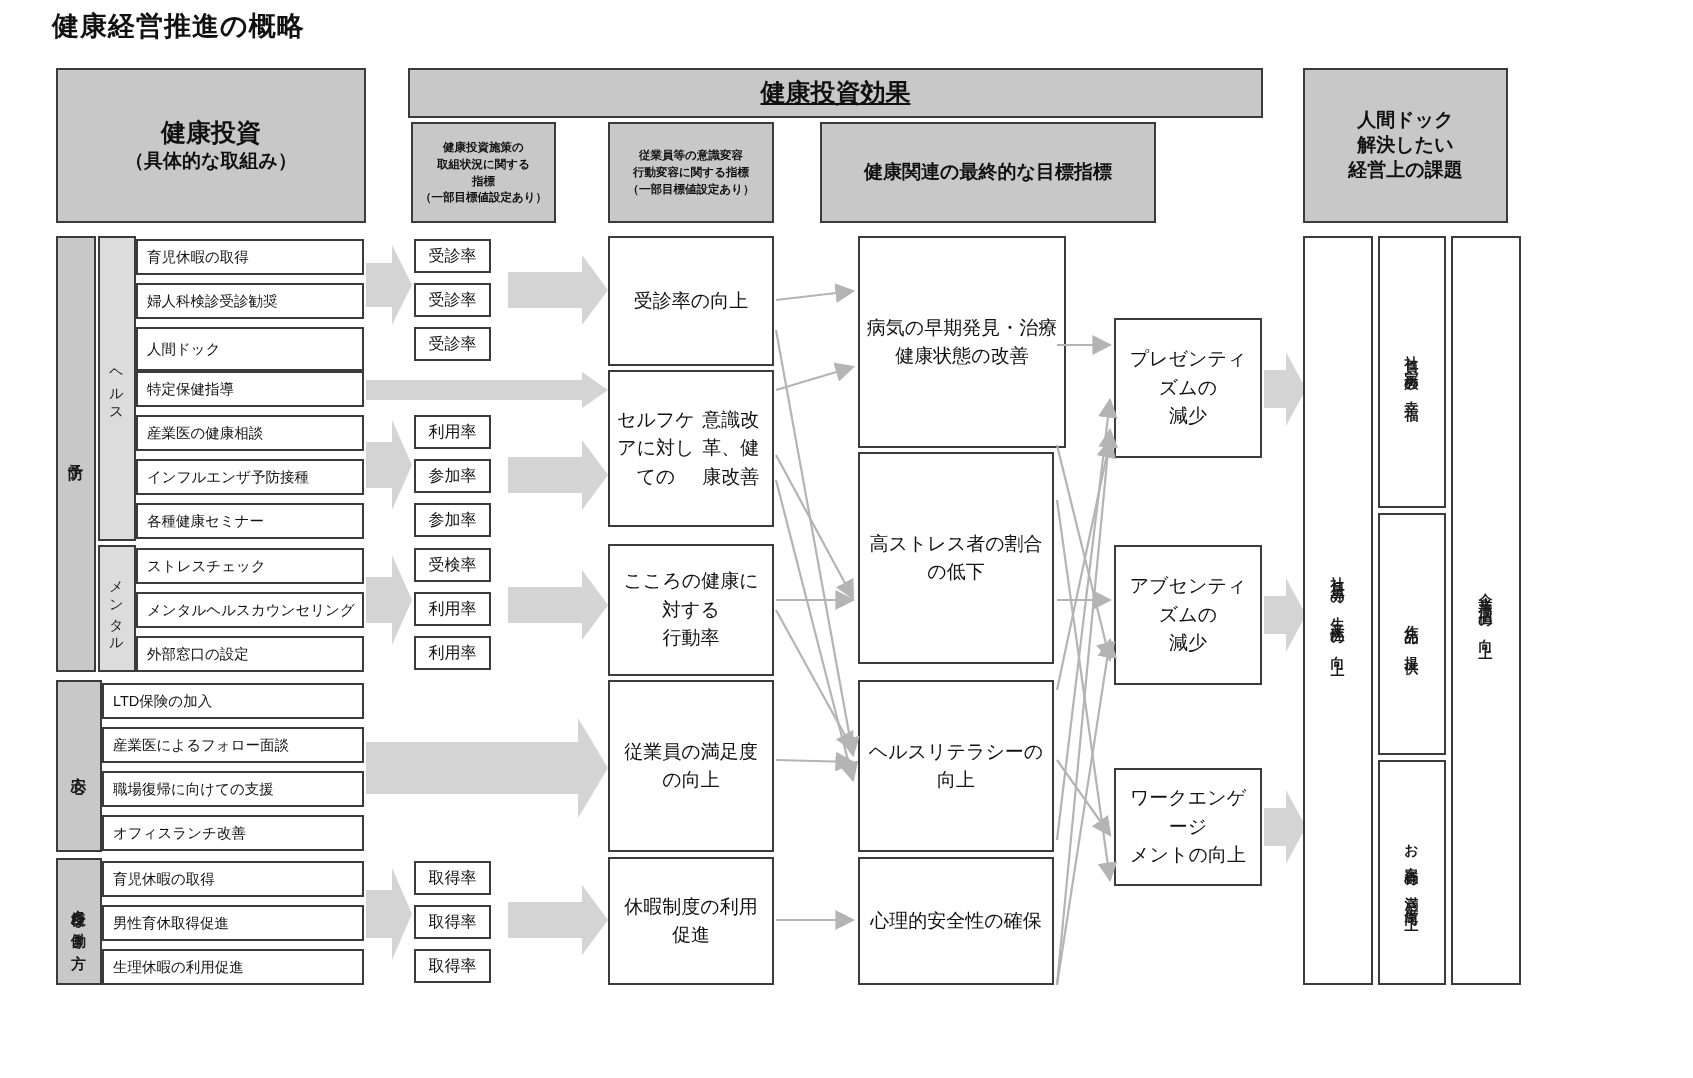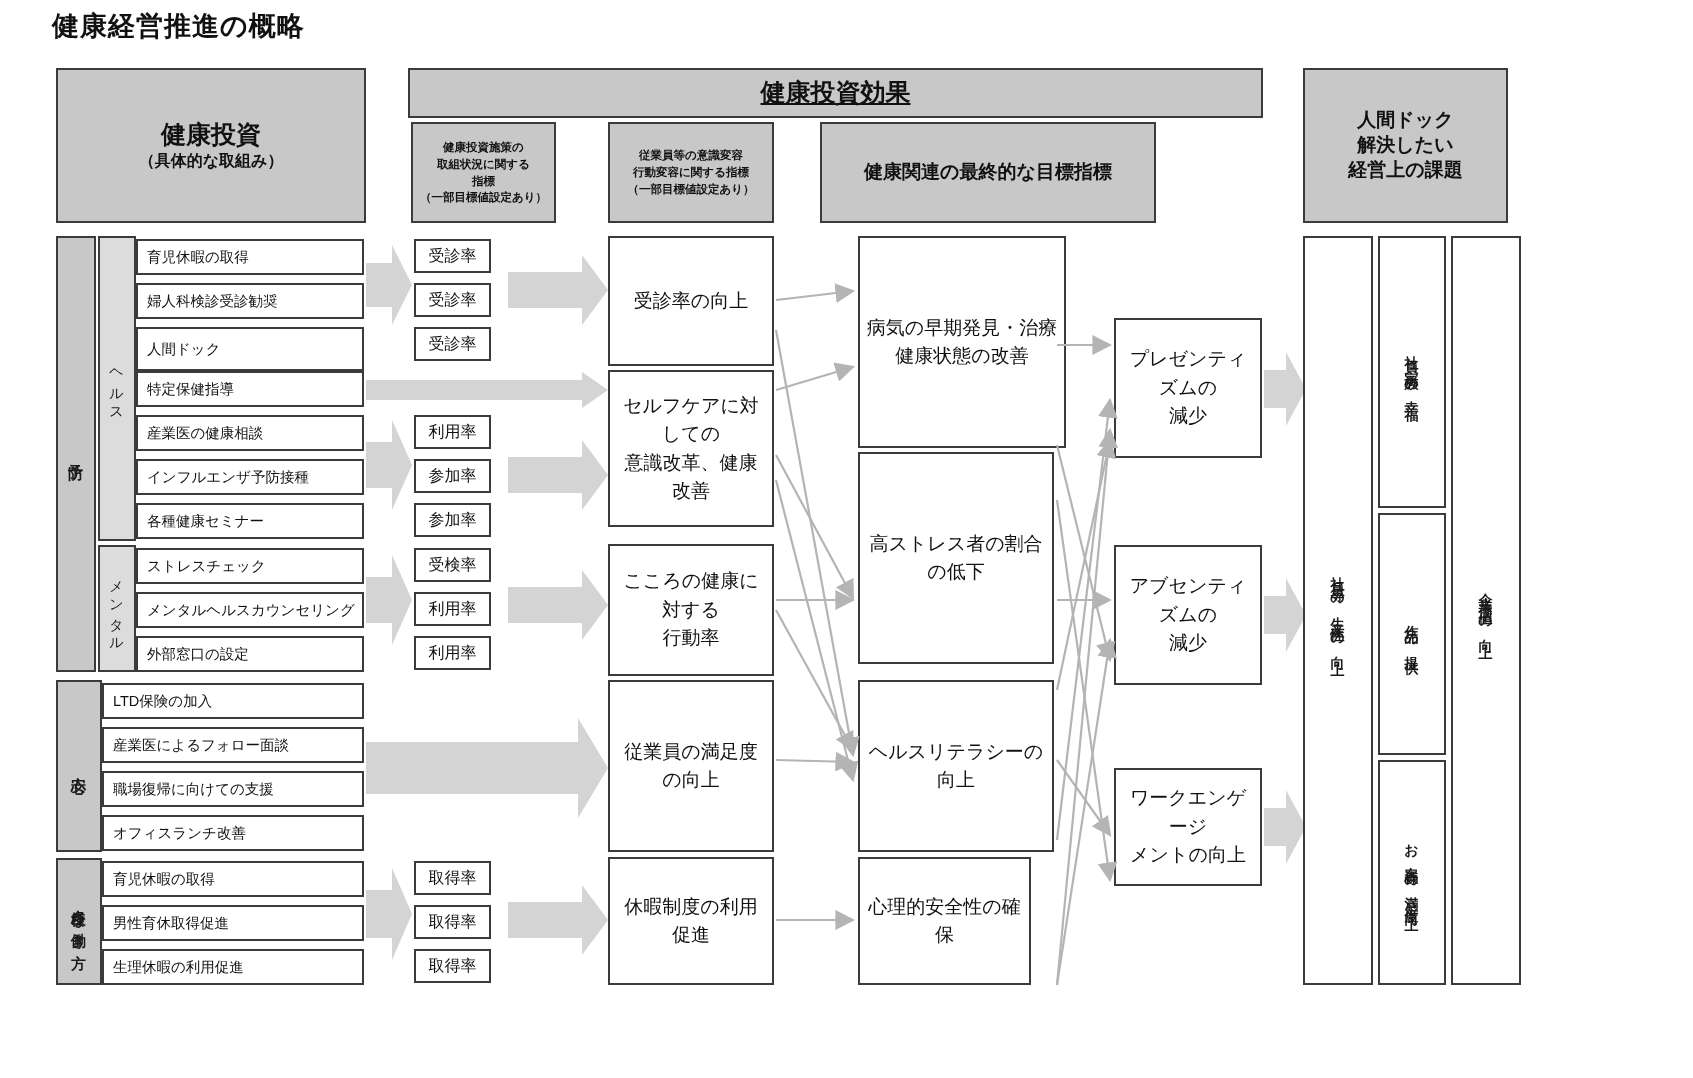--- a/index.html
+++ b/index.html
@@ -4,21 +4,21 @@
 <style>
   html,body{margin:0;padding:0;background:#ffffff;}
   body{font-family:"Liberation Sans","DejaVu Sans",sans-serif;color:#1a1a1a;}
   #stage{position:relative;width:1693px;height:1078px;overflow:hidden;background:#fff;}
 
   .page-title{position:absolute;left:52px;top:8px;font-size:27px;font-weight:bold;letter-spacing:1px;color:#111;}
 
   .hdr{position:absolute;background:#c8c8c8;border:2px solid #3b3b3b;box-sizing:border-box;
        display:flex;align-items:center;justify-content:center;text-align:center;color:#111;}
   .hdr .big{font-size:25px;font-weight:bold;line-height:1.25;}
-  .hdr .sub{font-size:16px;font-weight:bold;}
+  .hdr .sub{font-size:19px;font-weight:bold;}
   .hdr .tiny{font-size:11.5px;font-weight:bold;line-height:1.45;}
   .hdr .mid{font-size:19px;font-weight:bold;line-height:1.3;}
 
   .catbox{position:absolute;background:#c8c8c8;border:2px solid #3b3b3b;box-sizing:border-box;
           display:flex;align-items:center;justify-content:center;}
   .catbox span{writing-mode:vertical-rl;font-size:15px;font-weight:bold;letter-spacing:2px;line-height:1;}
   .subcat{position:absolute;background:#dcdcdc;border:2px solid #3b3b3b;box-sizing:border-box;
           display:flex;align-items:center;justify-content:center;}
   .subcat span{writing-mode:vertical-rl;font-size:14px;letter-spacing:3px;line-height:1;}
 
@@ -238,21 +238,21 @@
   <div class="kpi" style="left:414px;top:905px;width:77px;height:34px;">
       <span>取得率</span>
     </div>
   <div class="kpi" style="left:414px;top:949px;width:77px;height:34px;">
       <span>取得率</span>
     </div>
 
   <div class="obox" style="left:608px;top:236px;width:166px;height:130px;flex-direction:column;">
     <div>受診率の向上</div>
   </div>
-  <div class="obox" style="left:608px;top:370px;width:166px;height:157px;flex-direction:column;">
+  <div class="obox" style="left:608px;top:370px;width:166px;height:157px;flex-direction:row;">
     <div>セルフケアに対しての</div>
     <div>意識改革、健康改善</div>
   </div>
   <div class="obox" style="left:608px;top:544px;width:166px;height:132px;flex-direction:column;">
     <div>こころの健康に対する</div>
     <div>行動率</div>
   </div>
   <div class="obox" style="left:608px;top:680px;width:166px;height:172px;flex-direction:column;">
     <div>従業員の満足度の向上</div>
   </div>
@@ -263,21 +263,21 @@
   <div class="obox" style="left:858px;top:236px;width:208px;height:212px;flex-direction:column;">
     <div>病気の早期発見・治療</div>
     <div>健康状態の改善</div>
   </div>
   <div class="obox" style="left:858px;top:452px;width:196px;height:212px;flex-direction:column;">
     <div>高ストレス者の割合の低下</div>
   </div>
   <div class="obox" style="left:858px;top:680px;width:196px;height:172px;flex-direction:column;">
     <div>ヘルスリテラシーの向上</div>
   </div>
-  <div class="obox" style="left:858px;top:857px;width:173px;height:128px;flex-direction:column;">
+  <div class="obox" style="left:858px;top:857px;width:196px;height:128px;flex-direction:column;">
     <div>心理的安全性の確保</div>
   </div>
 
   <div class="obox" style="left:1114px;top:318px;width:148px;height:140px;flex-direction:column;">
     <div>プレゼンティズムの</div>
     <div>減少</div>
   </div>
   <div class="obox" style="left:1114px;top:545px;width:148px;height:140px;flex-direction:column;">
     <div>アブセンティズムの</div>
     <div>減少</div>

